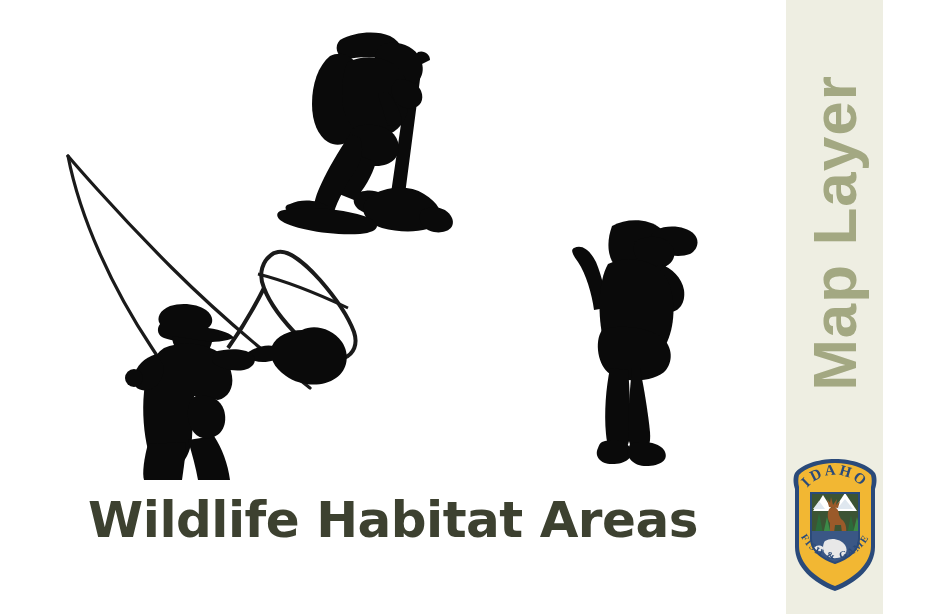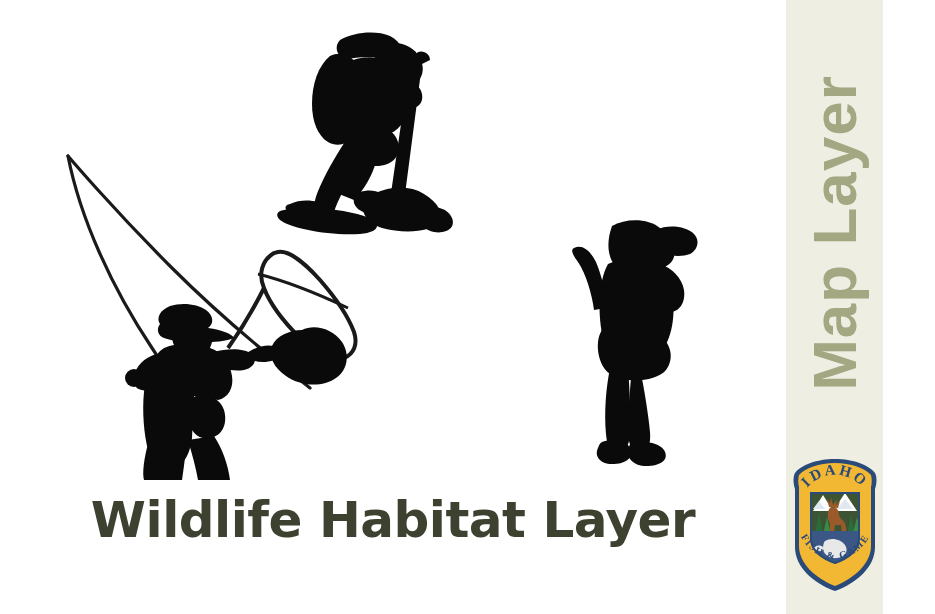--- a/index.html
+++ b/index.html
@@ -197,21 +197,21 @@
              C 58 240, 62 232, 62 220 C 62 198, 62 176, 60 158 Z" fill="#0a0a0a"></path>
     <path d="M72 156 C 76 176, 80 200, 82 220 C 83 232, 80 240, 72 240
              C 64 240, 60 232, 60 220 C 60 198, 62 176, 64 156 Z" fill="#0a0a0a"></path>
 
     <path d="M34 230 C 46 226, 58 228, 62 236 C 66 246, 58 252, 44 252
              C 32 252, 26 244, 30 236 C 31 233, 32 231, 34 230 Z" fill="#0a0a0a"></path>
     <path d="M62 232 C 74 228, 90 230, 96 238 C 102 248, 92 254, 78 254
              C 66 254, 58 246, 60 238 Z" fill="#0a0a0a"></path>
   </svg>
 
-  <div id="page-title">Wildlife Habitat Layer</div>
+  <div id="page-title">Wildlife Habitat Areas</div>
 
   <div id="sidebar">
 
     <div id="sidebar-label">Map Layer</div>
 
     <svg id="logo-badge" viewBox="0 0 92 140" xmlns="http://www.w3.org/2000/svg">
       <defs>
         <path id="arc-top" d="M12 44 A 36 36 0 0 1 80 44" fill="none"></path>
         <path id="arc-bottom" d="M10 78 A 40 46 0 0 0 82 78" fill="none"></path>
         <clipPath id="inner-clip">

